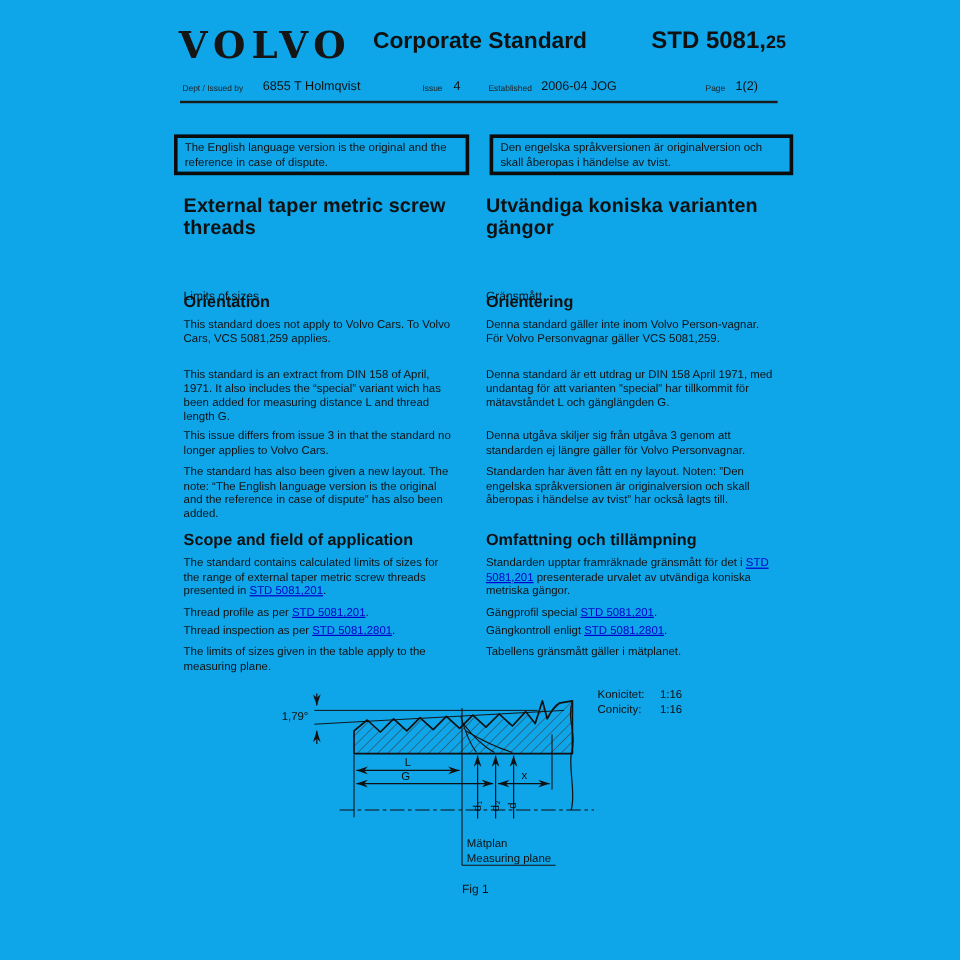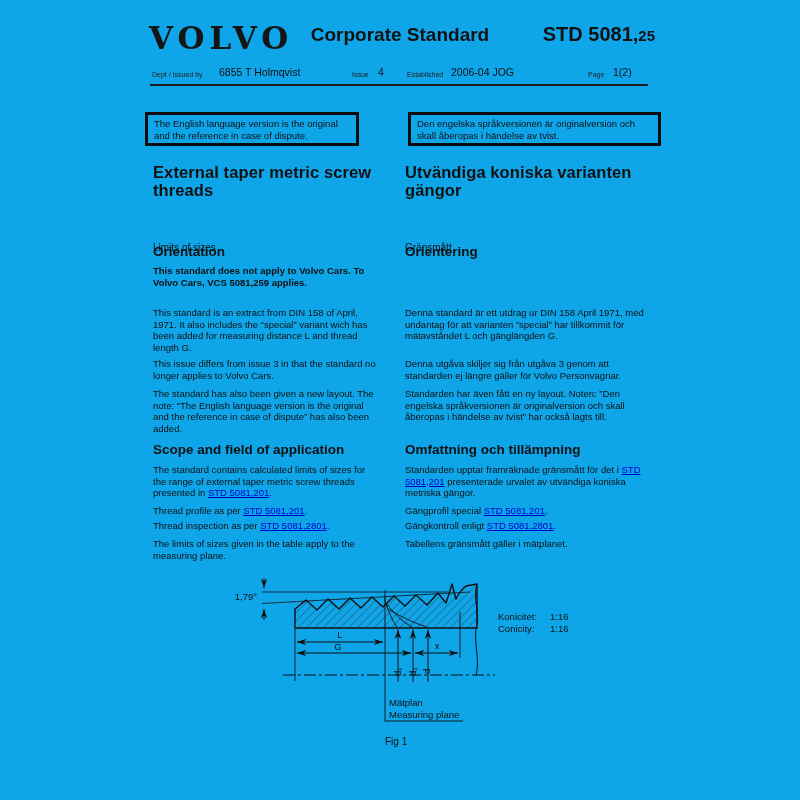--- a/index.html
+++ b/index.html
@@ -11,44 +11,44 @@
   .logo { left:149px; top:20px; font-family:"DejaVu Serif", serif; font-weight:bold; font-size:31px; letter-spacing:5px; color:#151515; }
   .cs-title { left:300px; top:24px; width:200px; text-align:center; font-size:19px; font-weight:bold; }
   .std-no { left:480px; top:23px; width:175px; text-align:right; font-size:20px; font-weight:bold; }
   .std-no .suffix { font-size:15px; }
   .meta-label { font-size:7px; color:#222; }
   .meta-value { font-size:10.5px; color:#111; }
   .rule { left:150px; top:84px; width:498px; height:2px; background:#1a1a1a; }
 
   
   .notice { border:3px solid #0c0c0c; font-size:9.5px; line-height:11.5px; padding:3px 6px; }
-  .notice-en { left:145px; top:112px; width:214px; height:34px; }
+  .notice-en { left:145px; top:112px; width:246px; height:34px; }
   .notice-sv { left:408px; top:112px; width:253px; height:34px; }
 
   
   .col { top:0; height:800px; }
   .col-en { left:153px; width:240px; }
   .col-sv { left:405px; width:252px; }
   .col > div { position:absolute; left:0; right:12px; }
   .t1 { font-size:16.5px; line-height:17.5px; font-weight:bold; letter-spacing:0.1px; }
   .sub { font-size:10px; }
   .h2 { font-size:13.5px; font-weight:bold; }
   .p  { font-size:9.5px; line-height:11.6px; }
-  .pb { font-weight:bold; }
+  .pb { font-weight:normal; }
   .top-title { top:164px; } .top-sub { top:206px;margin-top:36px; }
   .top-h2a { top:244px; } .top-pbold { top:265px; }
   .top-pa { top:307px; } .top-pb2 { top:358px; } .top-pc { top:388px; }
   .top-h2b { top:442px; } .top-pd { top:464px; }
   .top-pe { top:505px; } .top-pf { top:520px; } .top-pg { top:538px; }
   a.doclink { color:#0000cc; text-decoration:underline; cursor:pointer; }
 
   
   svg.fig { left:225px; top:570px; width:300px; height:180px; }
   svg.fig text { font-family:"Liberation Sans", sans-serif; font-size:9.5px; fill:#111; }
-  .kon { left:498px; top:611px; font-size:9.5px; line-height:12px; }
+  .kon { left:498px; top:574px; font-size:9.5px; line-height:12px; }
   .kon .kl { display:inline-block; width:52px; }
   .figcap { left:385px; top:736px; font-size:10px; }
 </style>
 </head>
 <body>
 
 <div class="page">
 
   <div class="abs logo">VOLVO</div>
   <div class="abs cs-title">Corporate Standard</div>
@@ -79,20 +79,21 @@
     <div class="p top-pd"><span>The standard contains calculated limits of sizes for the range of external taper metric screw threads presented in </span><a class="doclink">STD 5081,201</a><span>.</span></div>
     <div class="p top-pe"><span>Thread profile as per </span><a class="doclink">STD 5081,201</a><span>.</span></div>
     <div class="p top-pf"><span>Thread inspection as per </span><a class="doclink">STD 5081,2801</a><span>.</span></div>
     <div class="p top-pg">The limits of sizes given in the table apply to the measuring plane.</div>
   </div>
 
   <div class="abs col col-sv">
     <div class="t1 top-title">Utvändiga koniska varianten gängor</div>
     <div class="sub top-sub">Gränsmått</div>
     <div class="h2 top-h2a">Orientering</div>
+    <div class="p pb top-pbold">Denna standard gäller inte inom Volvo Person-vagnar. För Volvo Personvagnar gäller VCS 5081,259.</div>
     <div class="p top-pa">Denna standard är ett utdrag ur DIN 158 April 1971, med undantag för att varianten ”special” har tillkommit för mätavståndet L och gänglängden G.</div>
     <div class="p top-pb2">Denna utgåva skiljer sig från utgåva 3 genom att standarden ej längre gäller för Volvo Personvagnar.</div>
     <div class="p top-pc">Standarden har även fått en ny layout. Noten: ”Den engelska språkversionen är originalversion och skall åberopas i händelse av tvist” har också lagts till.</div>
     <div class="h2 top-h2b">Omfattning och tillämpning</div>
     <div class="p top-pd"><span>Standarden upptar framräknade gränsmått för det i </span><a class="doclink">STD 5081,201</a><span> presenterade urvalet av utvändiga koniska metriska gängor.</span></div>
     <div class="p top-pe"><span>Gängprofil special </span><a class="doclink">STD 5081,201</a><span>.</span></div>
     <div class="p top-pf"><span>Gängkontroll enligt </span><a class="doclink">STD 5081,2801</a><span>.</span></div>
     <div class="p top-pg">Tabellens gränsmått gäller i mätplanet.</div>
   </div>
 

